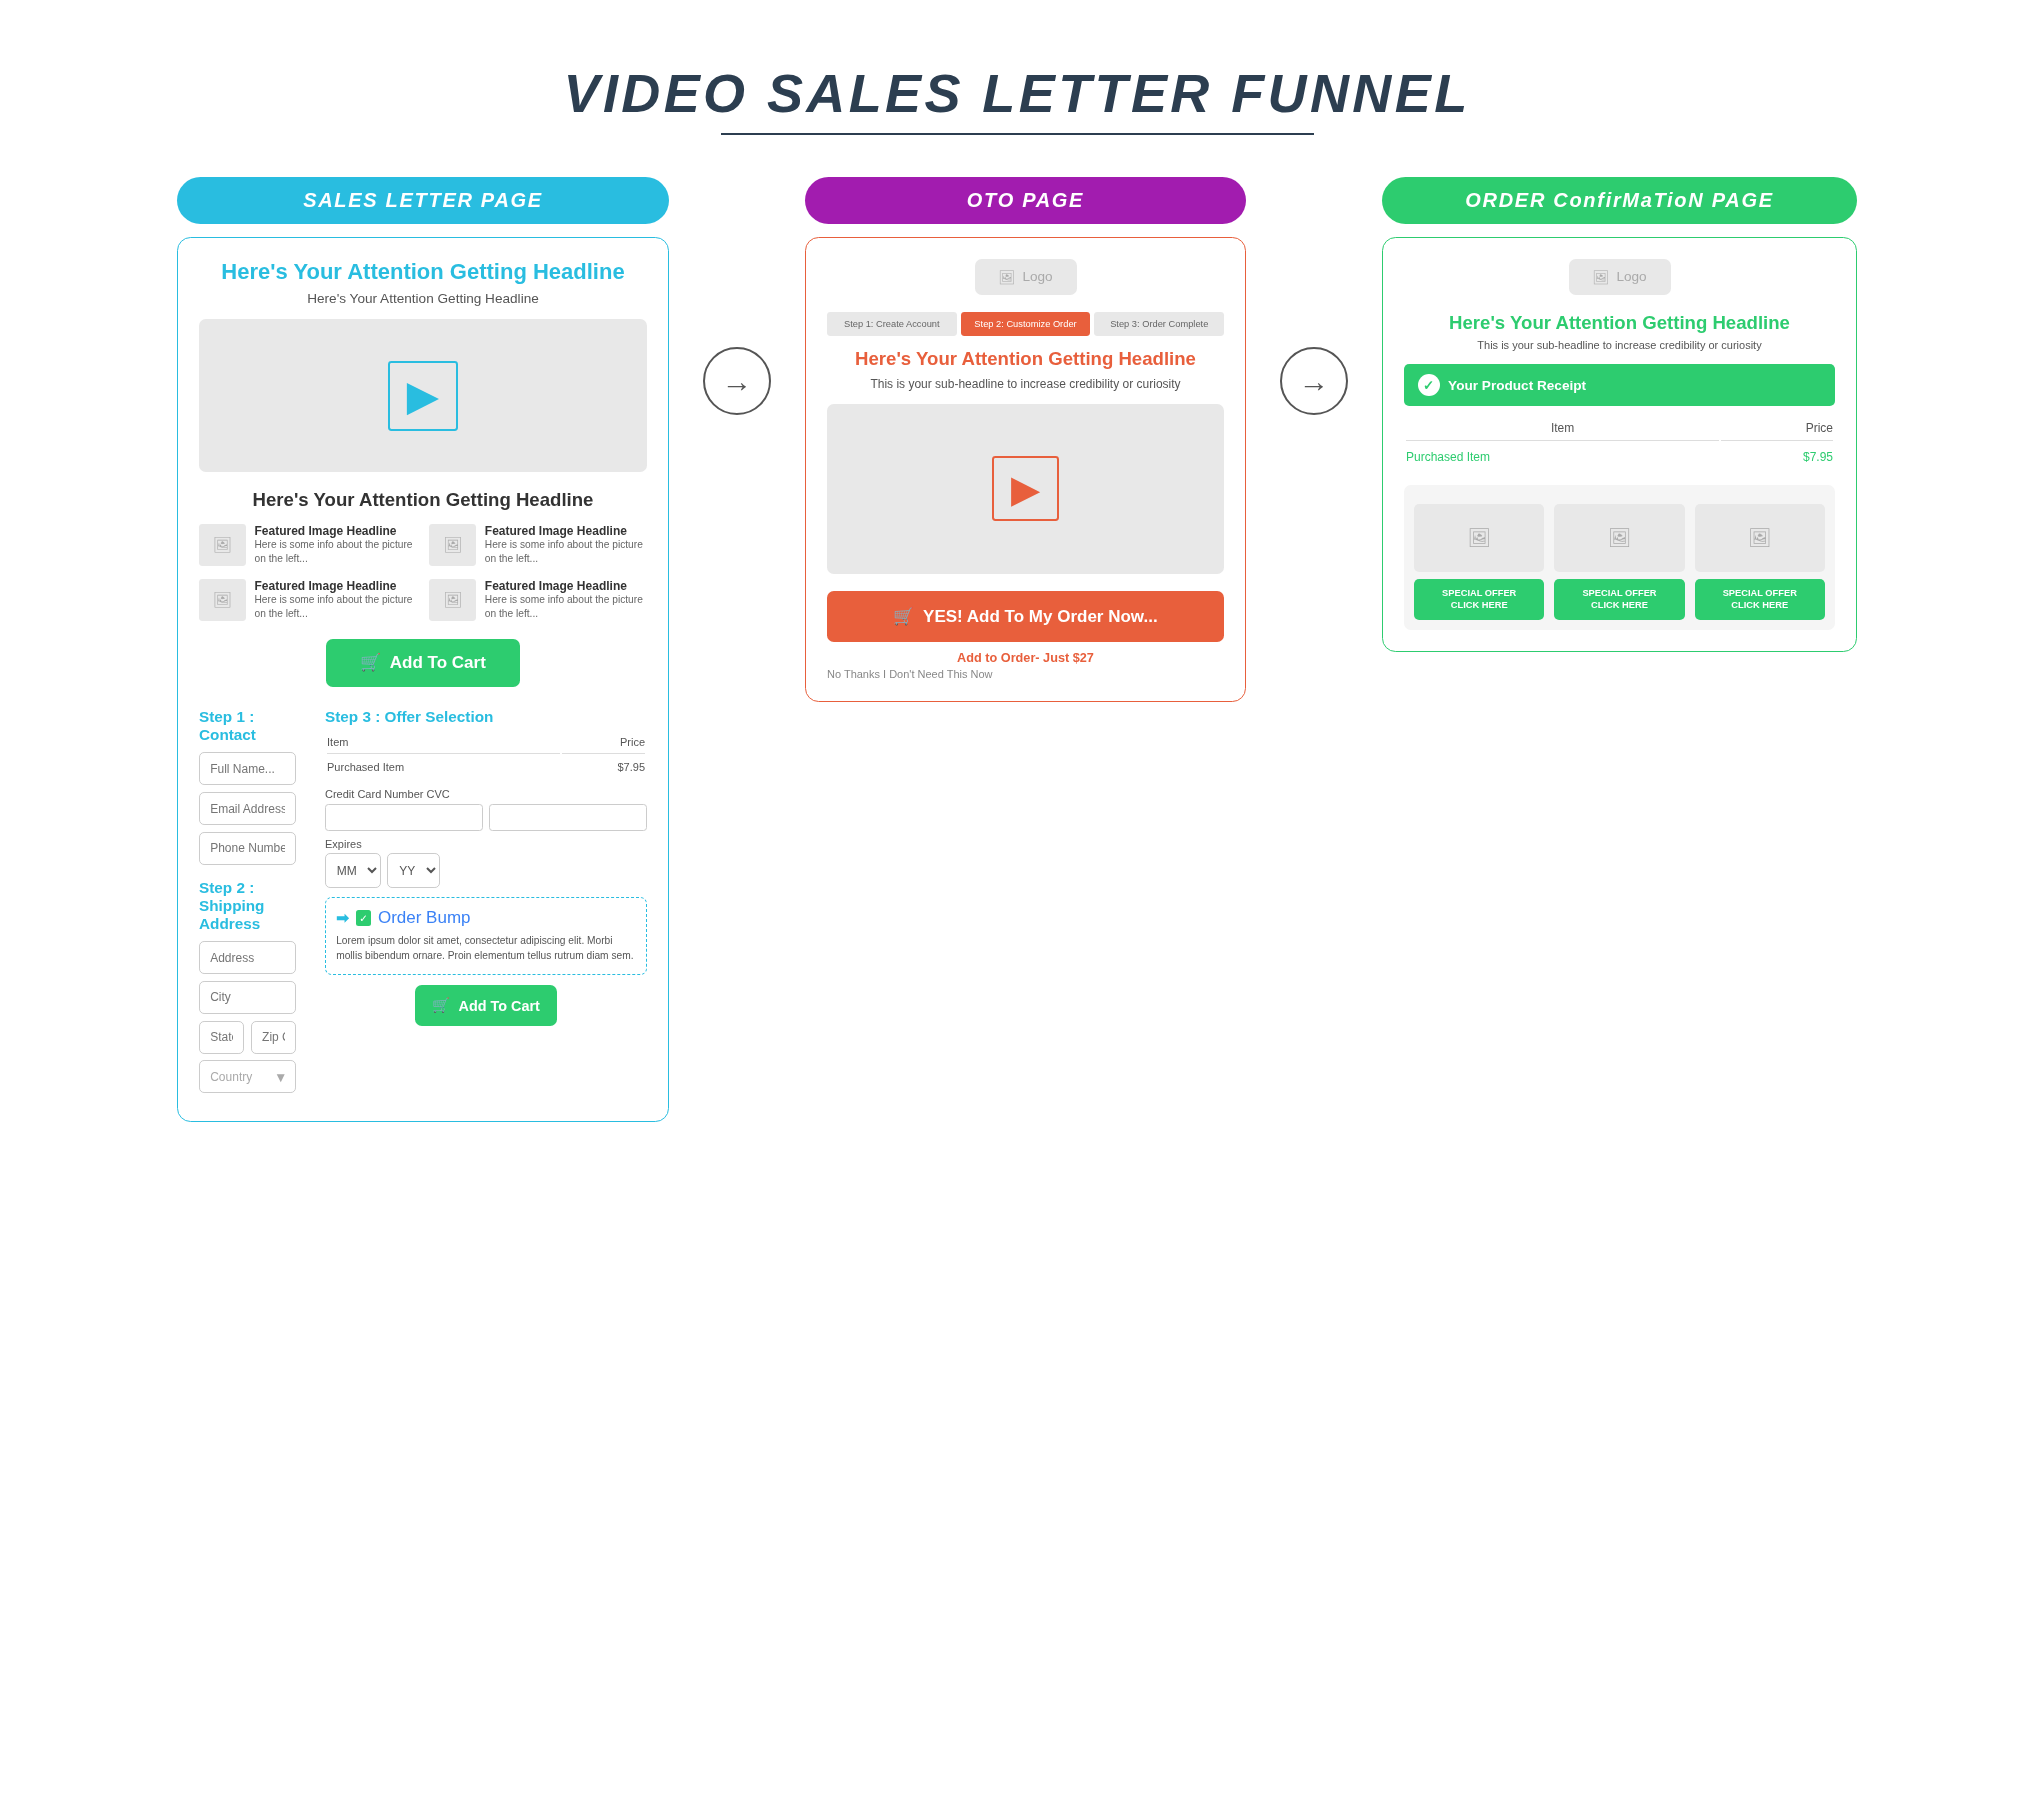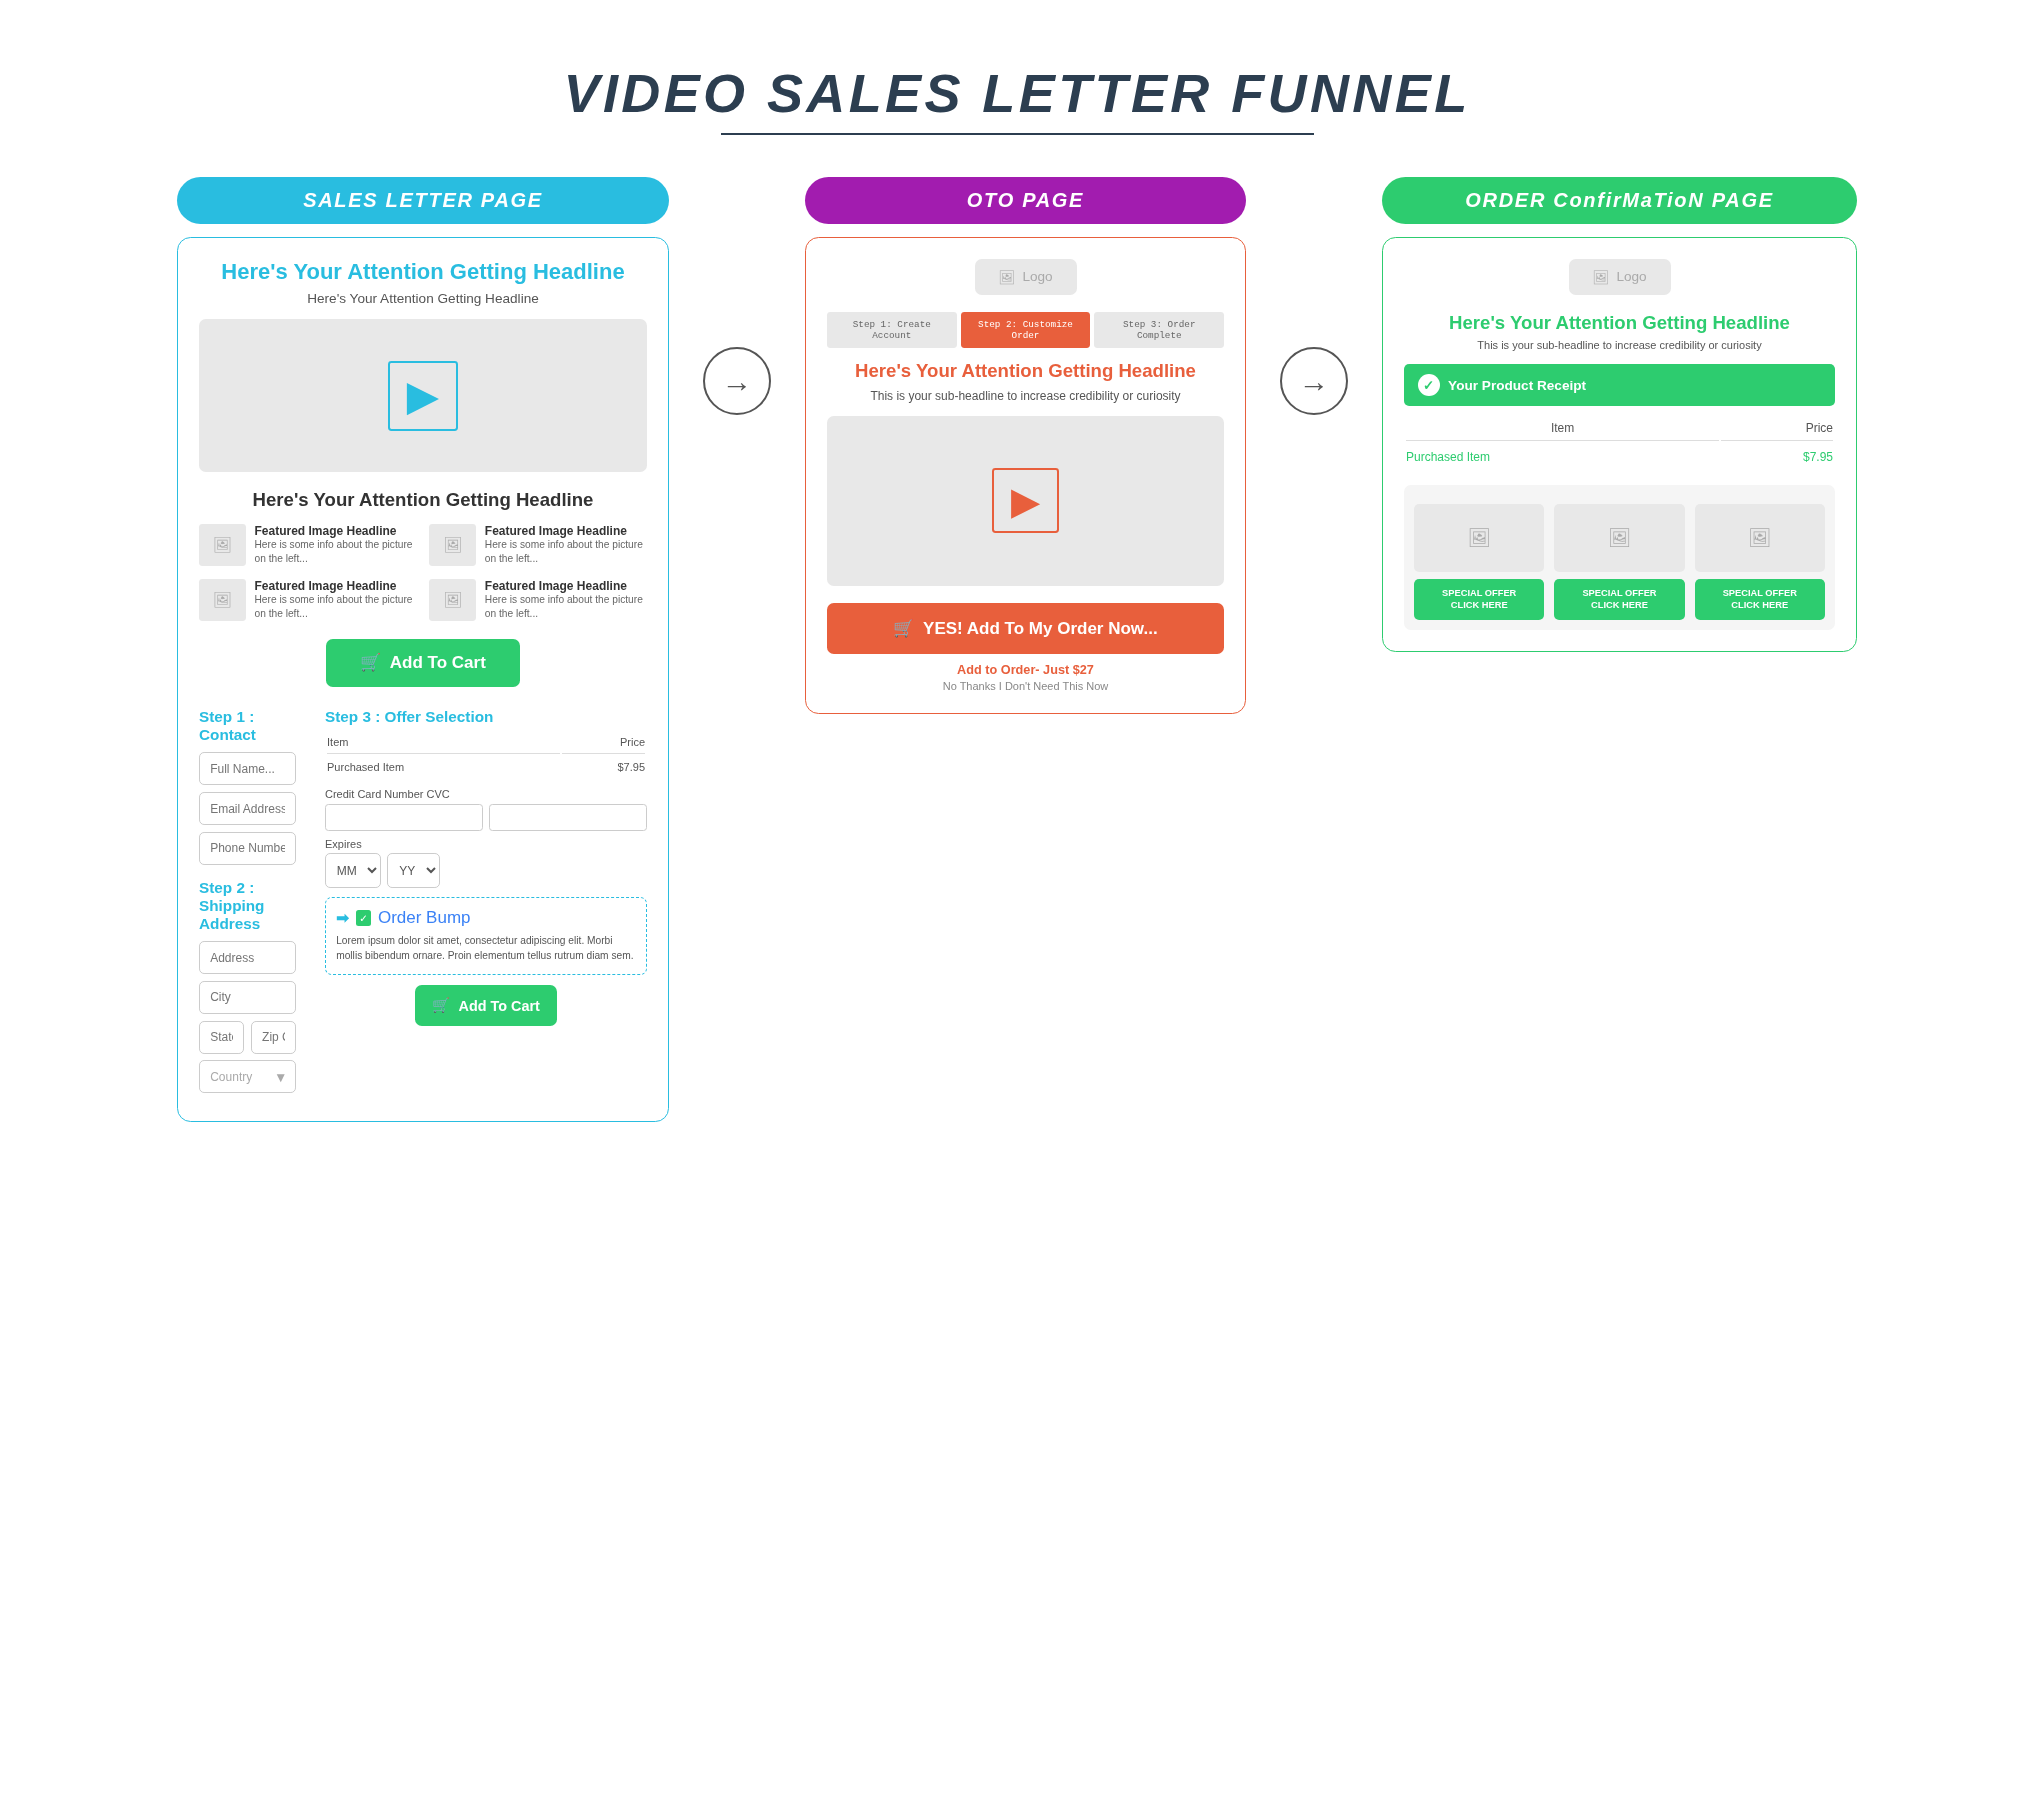--- a/index.html
+++ b/index.html
@@ -315,21 +315,20 @@
       justify-content: center;
     }
     .step-item {
       flex: 1;
       padding: 6.8px 4.2px;
       text-align: center;
       font-size: 9.3px;
       border-radius: 3.4px;
       background: #e8e8e8;
       color: #666;
-      font-family: Liberation Mono, monospace;
     }
     .step-active {
       background: #e85f3c;
       color: #fff;
     }
     .oto-headline {
       color: #e85f3c;
       font-size: 18.6px;
       font-weight: bold;
       margin-bottom: 6.8px;
@@ -375,21 +374,20 @@
     }
     .add-price {
       color: #e85f3c;
       text-align: center;
       font-size: 12.7px;
       font-weight: bold;
       margin-bottom: 3.4px;
     }
     .no-thanks {
       color: #888;
-      text-align: center;
       font-size: 11px;
       cursor: pointer;
     }
 
     
     .col3 {
       width: 475px;
       border: 1.7px solid #2dcc6f;
       border-radius: 13.6px;
       padding: 21px;

